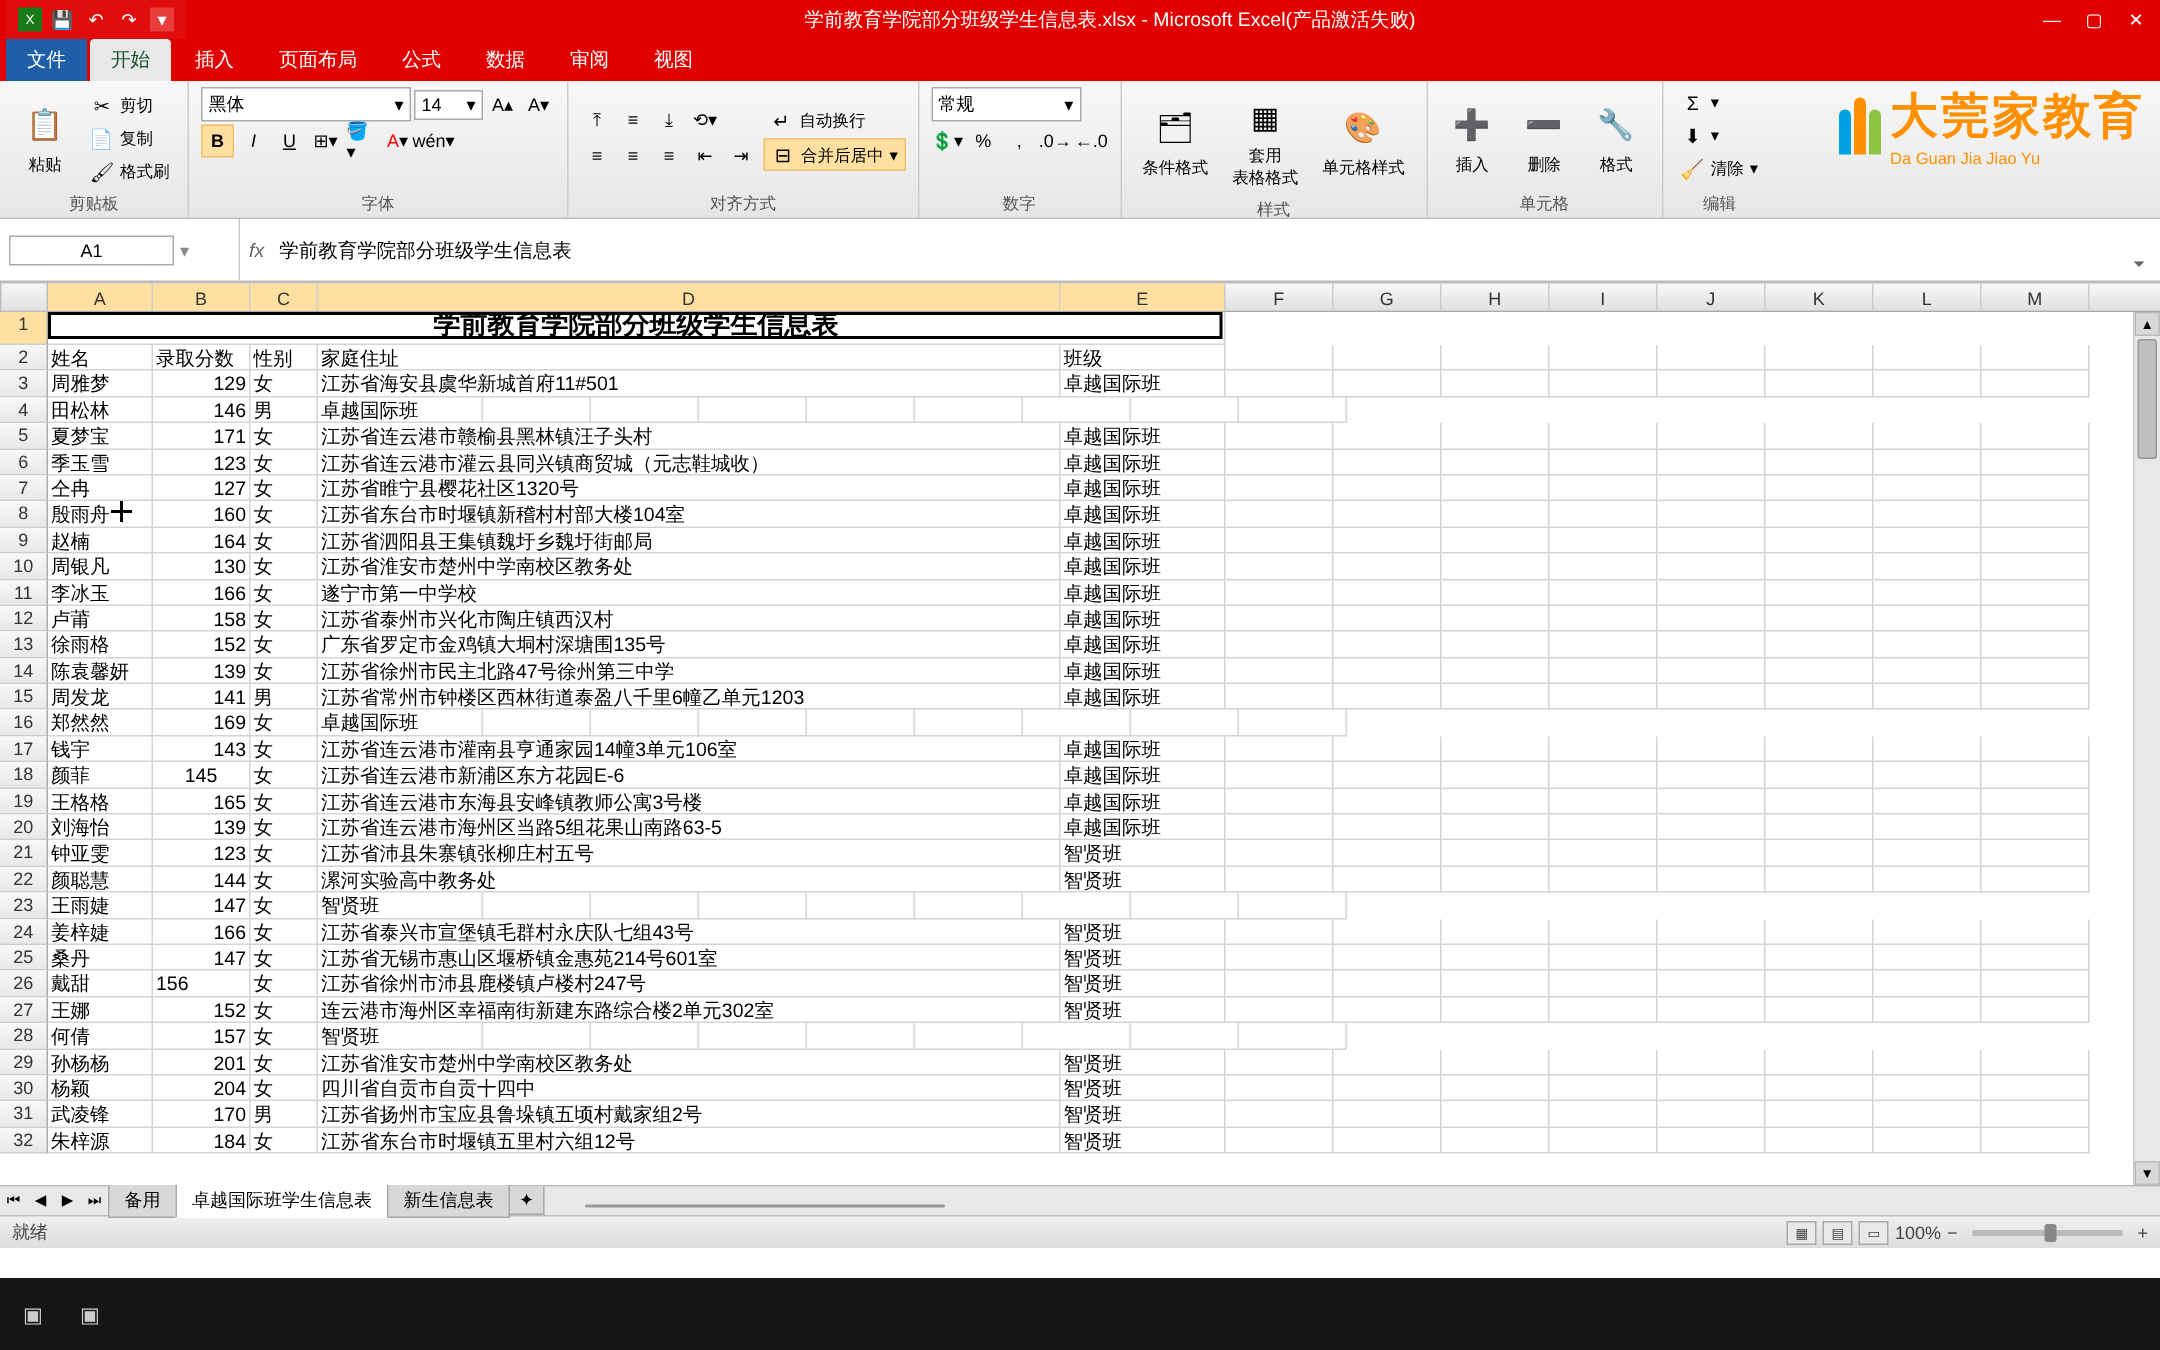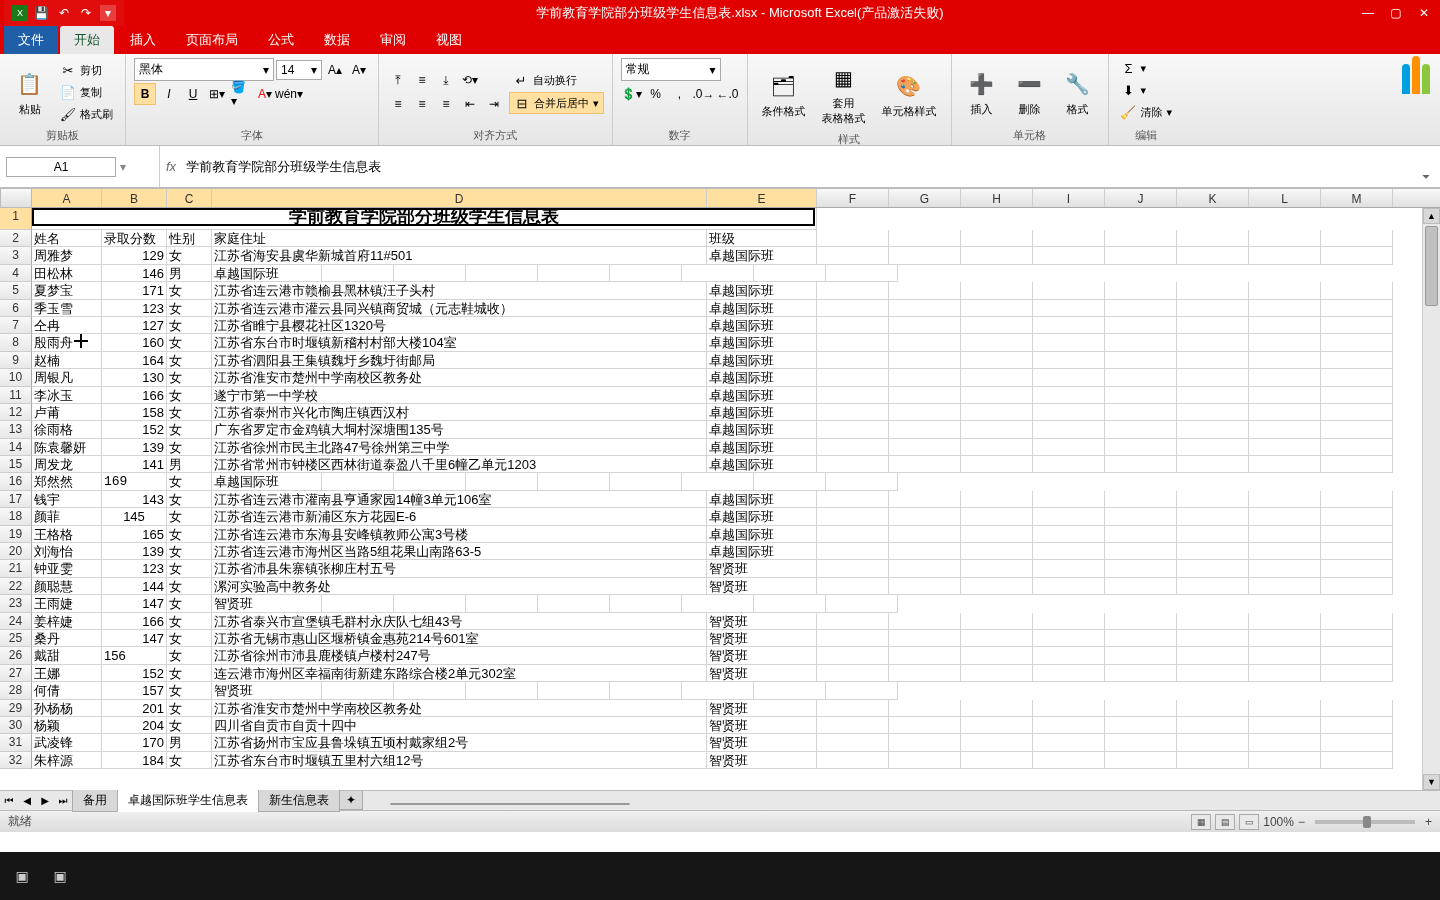--- a/index.html
+++ b/index.html
@@ -262,20 +262,24 @@
       <div class="btn-sm"><span class="ico">🧹</span><span>清除</span>▾</div>
     </div>
     <div class="group-label">编辑</div>
   </div>
 
   <div class="watermark">
     <div class="wm-icon">
       <div class="wm-bar" style="height:30px;background:#00a0e0;align-self:flex-end;"></div>
       <div class="wm-bar" style="height:38px;background:#ff9000;align-self:flex-end;"></div>
       <div class="wm-bar" style="height:30px;background:#8cc63f;align-self:flex-end;"></div>
+    </div>
+    <div>
+      <div class="wm-text-cn">大莞家教育</div>
+      <div class="wm-text-py">Da Guan Jia Jiao Yu</div>
     </div>
   </div>
 </div>
 
 <div class="formula-bar">
   <div class="name-box">
     <input value="A1" style="">
     <span style="margin-left:4px;color:#888;">▾</span>
   </div>
   <div class="fx-area">
@@ -531,21 +535,21 @@
         <div class="cell" style="width: 72px;"></div>
         <div class="cell" style="width: 72px;"></div>
         <div class="cell" style="width: 72px;"></div>
         <div class="cell" style="width: 72px;"></div>
         <div class="cell" style="width: 72px;"></div>
         <div class="cell" style="width: 72px;"></div>
       </div>
       <div class="row ">
         <div class="row-h">16</div>
         <div class="cell" style="width: 70px;">郑然然</div>
-        <div class="cell" style="width: 65px;  font-family: Liberation Mono, monospace;">169</div>
+        <div class="cell" style="width: 65px; text-align: right;">169</div>
         <div class="cell" style="width: 45px;">女</div>
         <div class="cell" style="width: 110px;">卓越国际班</div>
         <div class="cell" style="width: 72px;"></div>
         <div class="cell" style="width: 72px;"></div>
         <div class="cell" style="width: 72px;"></div>
         <div class="cell" style="width: 72px;"></div>
         <div class="cell" style="width: 72px;"></div>
         <div class="cell" style="width: 72px;"></div>
         <div class="cell" style="width: 72px;"></div>
         <div class="cell" style="width: 72px;"></div>

